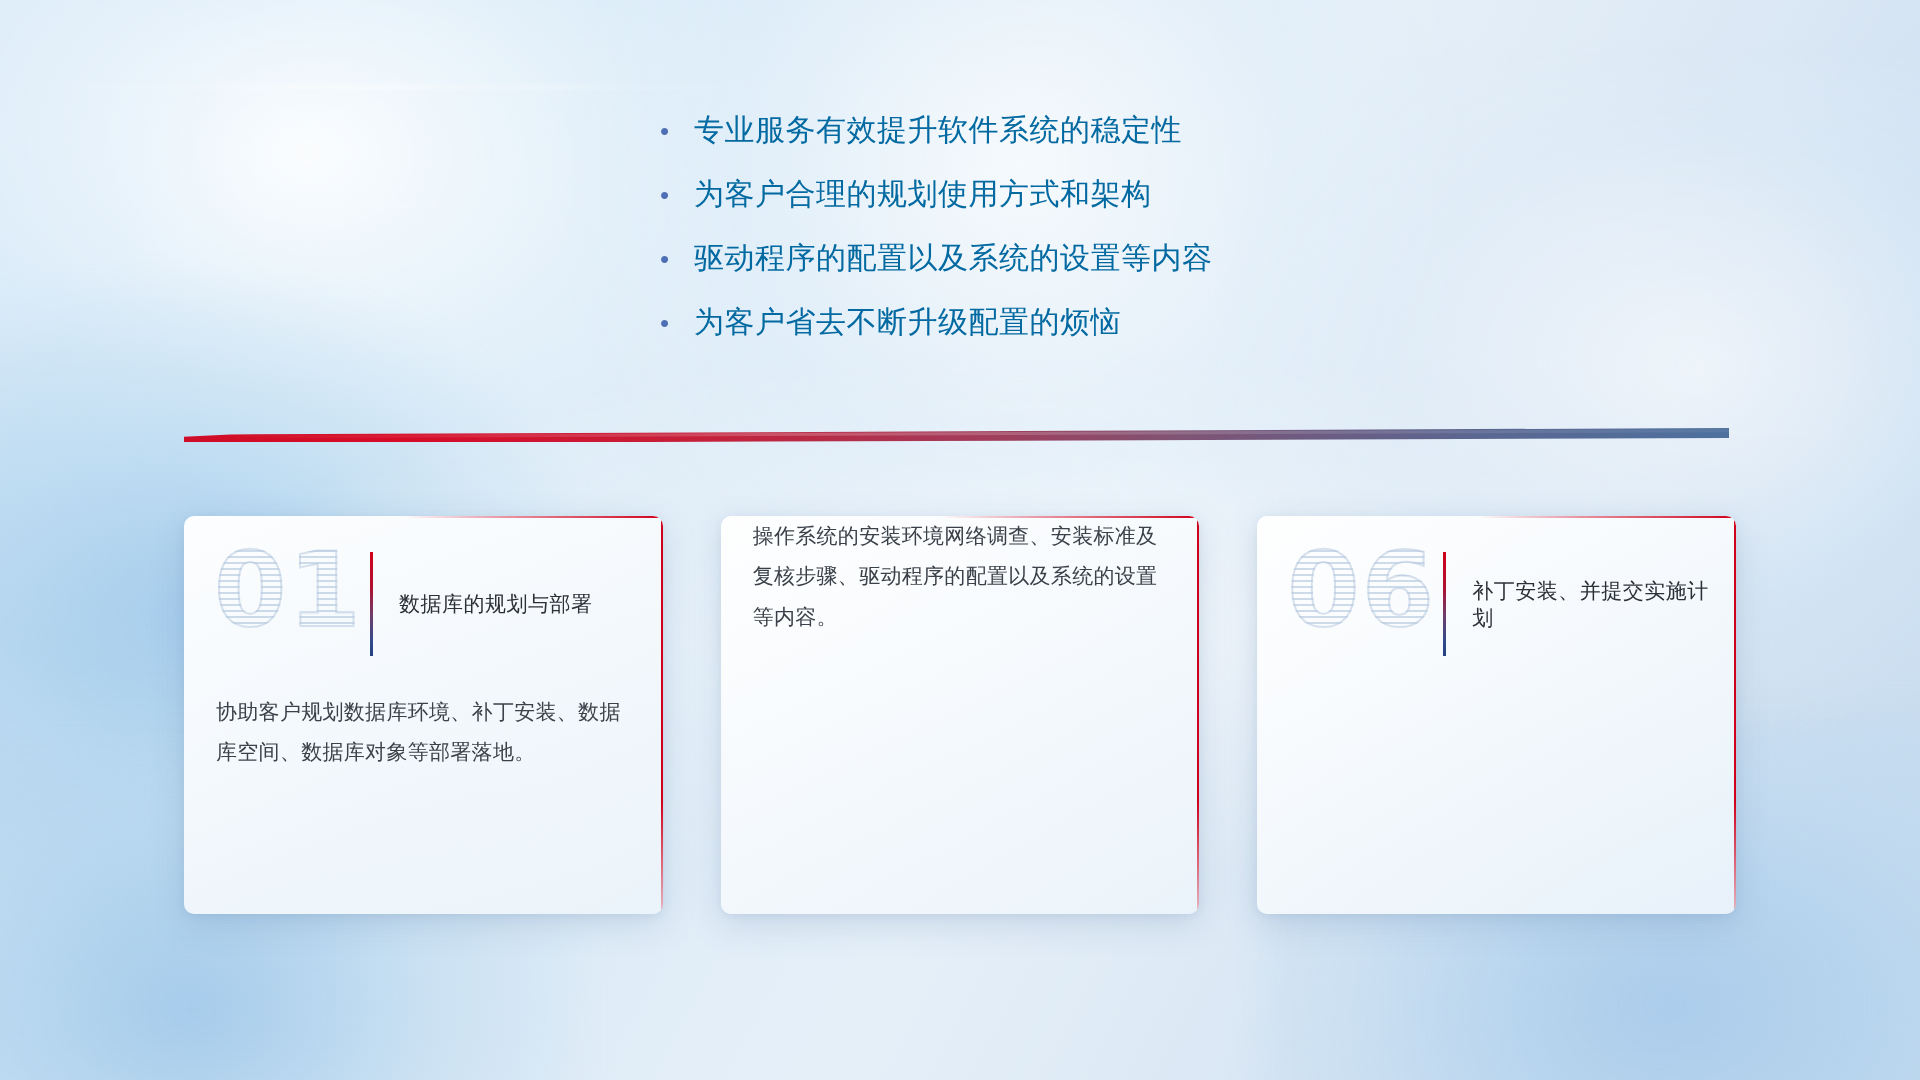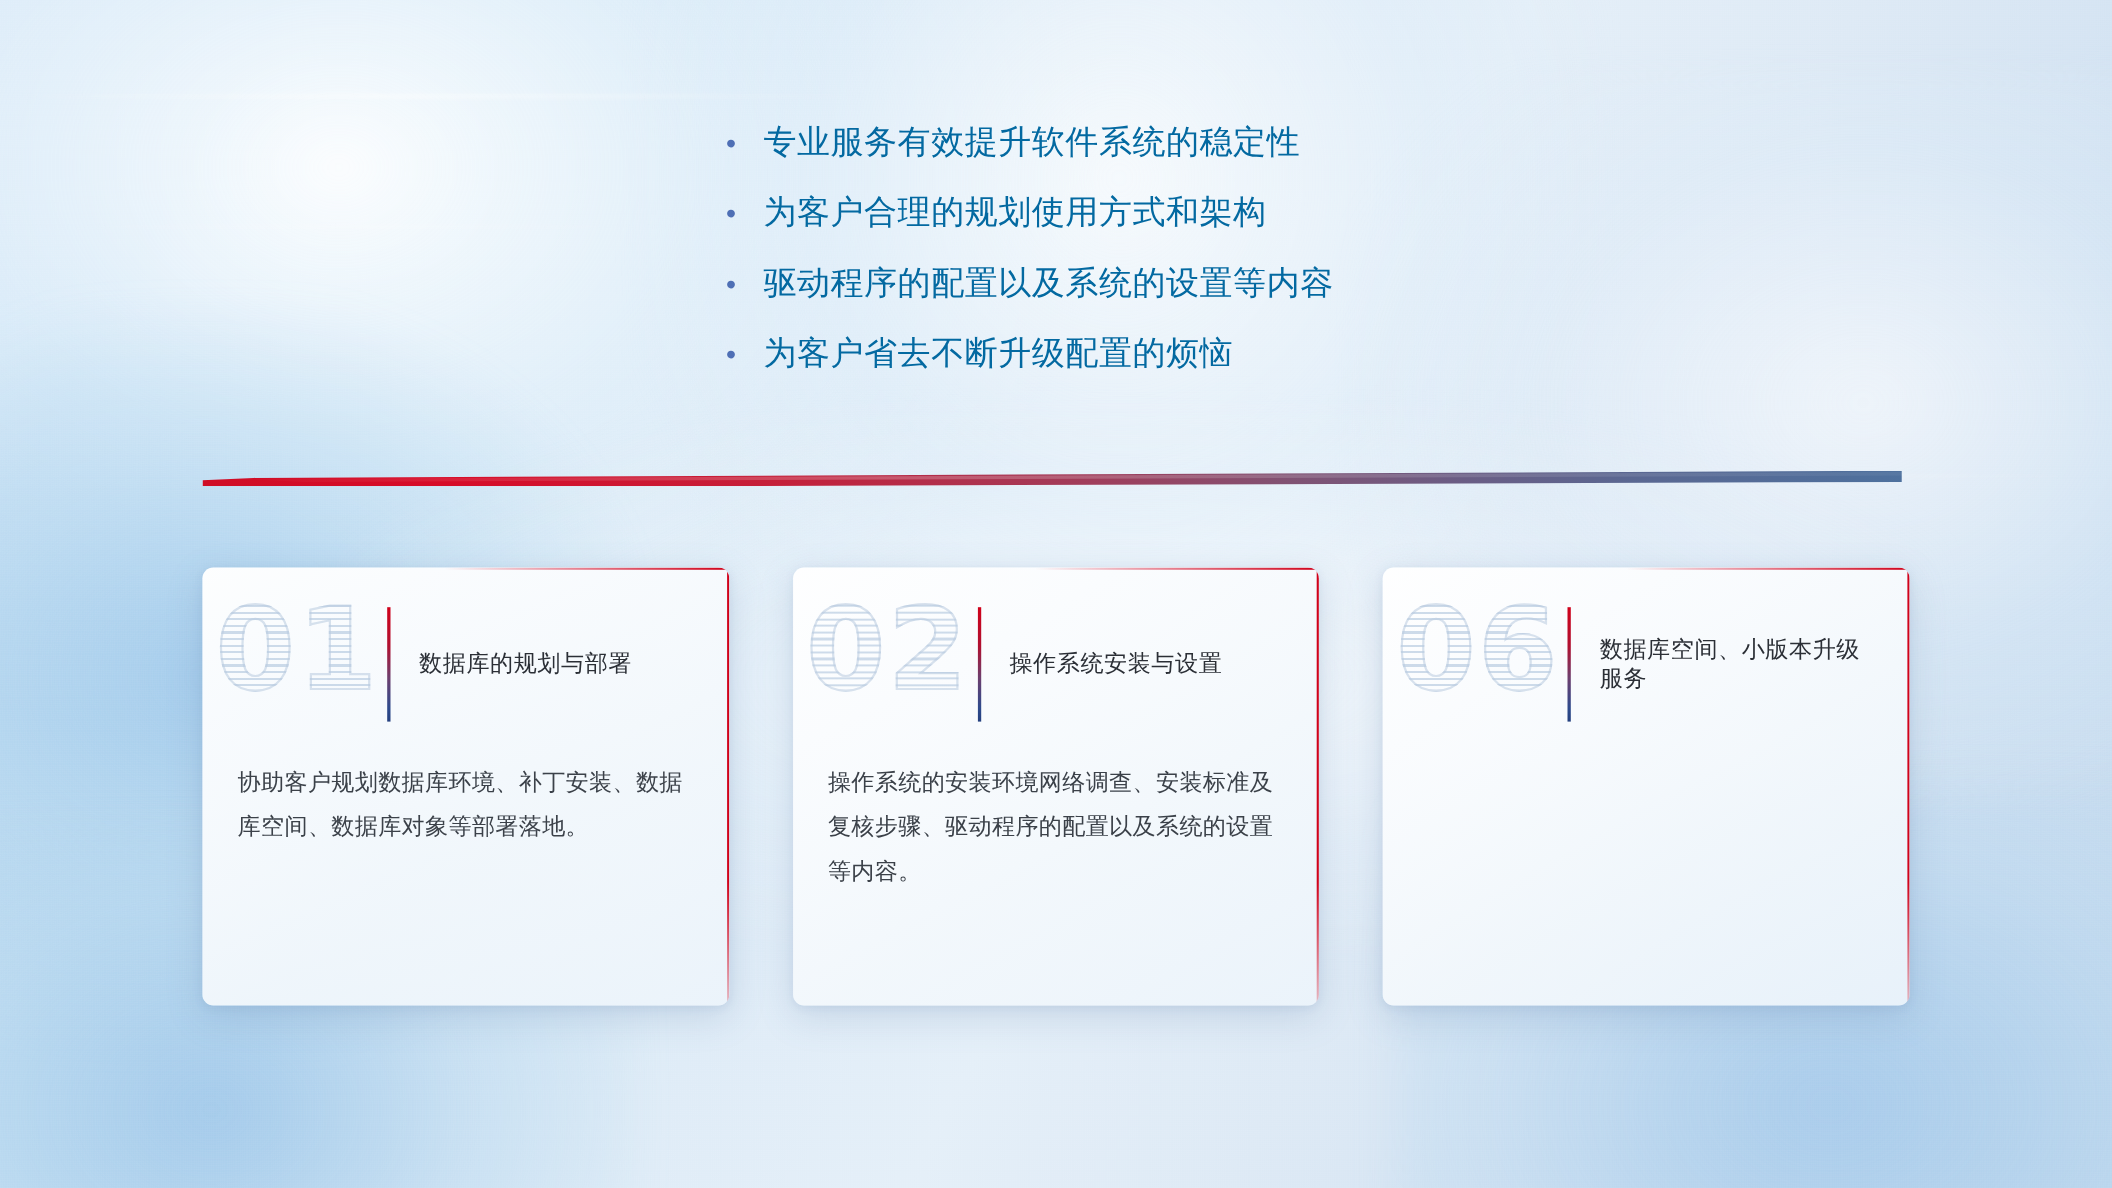--- a/index.html
+++ b/index.html
@@ -186,21 +186,21 @@
     left:46%; right:0; top:0;
     height:2px;
     background:linear-gradient(90deg, rgba(208,2,27,0) 0%, rgba(224,90,110,.65) 40%, #d0021b 100%);
   }
 
   .card-head{
     position:relative;
     height:176px;
     display:flex;
     align-items:center;
-    padding-left:12px;
+    padding-left:30px;
   }
   .card-num{
     position:relative;
     flex:0 0 152px;
     height:120px;
     margin-right:4px;
   }
   .card-num span{
     position:absolute;
     left:0; top:-6px;
@@ -302,37 +302,30 @@
         </div>
         <div class="card-sep"></div>
         <div class="card-title">数据库的规划与部署</div>
       </div>
       <div class="card-body">协助客户规划数据库环境、补丁安装、数据库空间、数据库对象等部署落地。</div>
     </div>
 
     <div class="card">
       <div class="card-accent-top"></div>
       <div class="card-accent-right"></div>
-      <div class="card-head">
-        <div class="card-num">
-          <span>02</span>
-        </div>
-        <div class="card-sep"></div>
-        <div class="card-title">操作系统安装与设置</div>
-      </div>
       <div class="card-body">操作系统的安装环境网络调查、安装标准及复核步骤、驱动程序的配置以及系统的设置等内容。</div>
     </div>
 
     <div class="card">
       <div class="card-accent-top"></div>
       <div class="card-accent-right"></div>
       <div class="card-head">
         <div class="card-num">
           <span>06</span>
         </div>
         <div class="card-sep"></div>
-        <div class="card-title">数据库空间、小版本升级服务</div>
+        <div class="card-title">补丁安装、并提交实施计划</div>
       </div>
     </div>
 
   </div>
 
 </div>
 
 </body></html>

